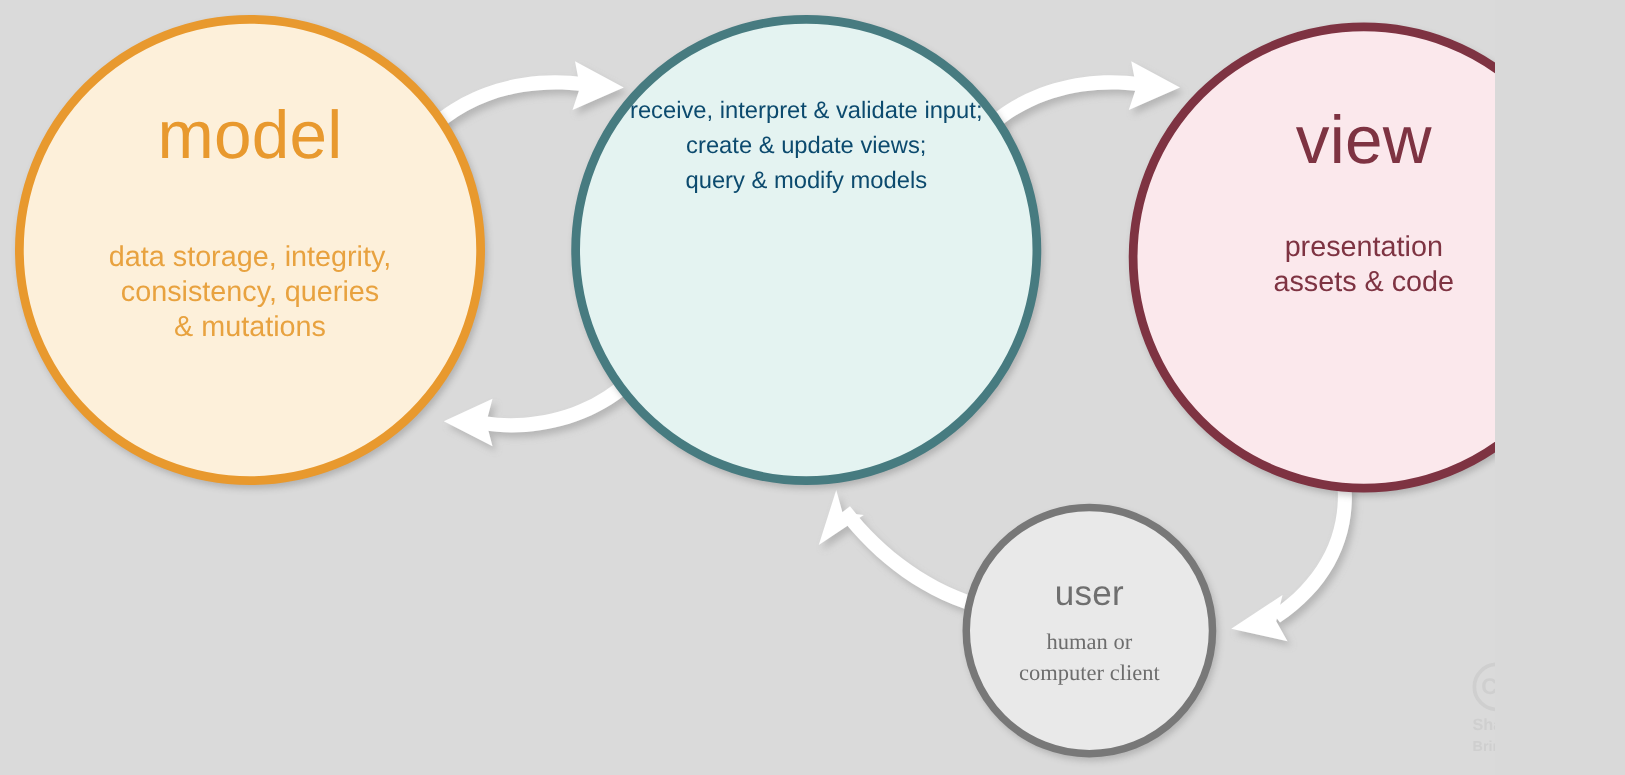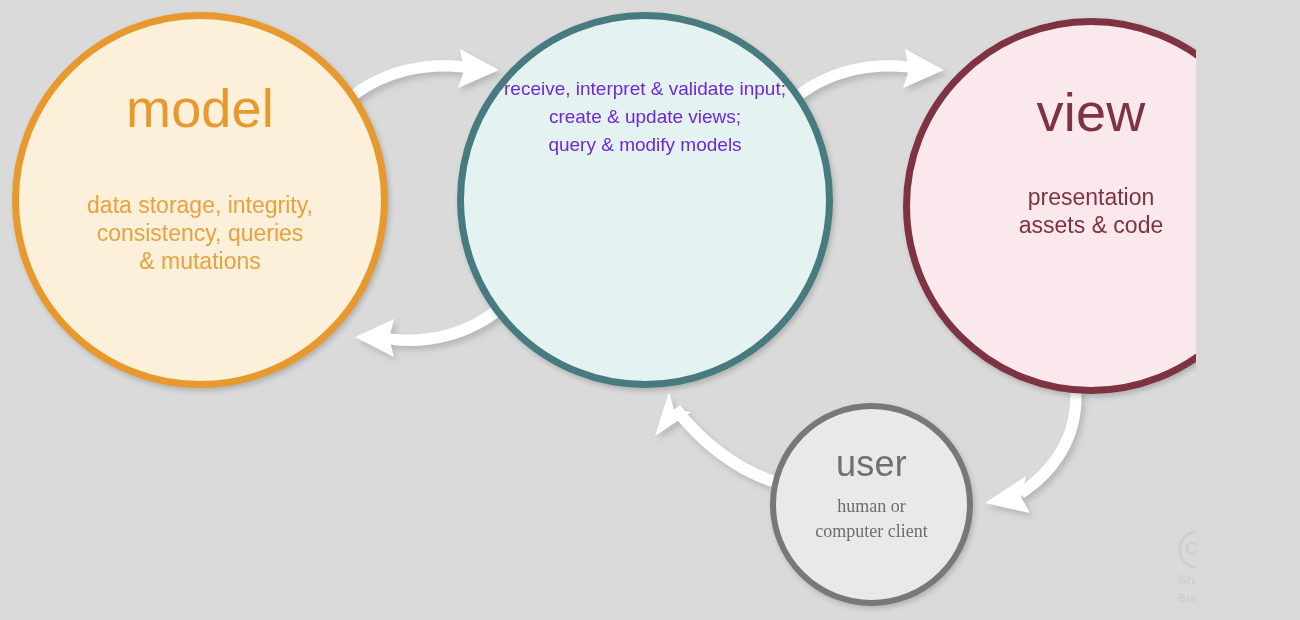--- a/index.html
+++ b/index.html
@@ -76,21 +76,21 @@
     background: #e4f3f1;
     border: 7px solid #477b80;
     box-shadow: 2px 3px 5px rgba(90,90,90,0.30);
   }
   #node-controller .node-title {
     color: #3f737a;
     font-size: 54px;
     margin-top: 62px;
   }
   #node-controller .node-body {
-    color: #6d28d9;
+    color: #0c4a6e;
     font-size: 19px;
     line-height: 28px;
     margin-top: 56px;
   }
 
   
   #node-view {
     left: 903px;
     top: 18px;
     width: 376px;
@@ -117,22 +117,22 @@
     left: 770px;
     top: 403px;
     width: 203px;
     height: 203px;
     background: #e9e9e9;
     border: 6px solid #787878;
     box-shadow: 2px 3px 5px rgba(90,90,90,0.28);
   }
   #node-user .node-title {
     color: #6f6f6f;
-    font-size: 36px;
-    margin-top: 37px;
+    font-size: 28px;
+    margin-top: 52px;
   }
   #node-user .node-body {
     color: #6d6d6d;
     font-size: 18px;
     line-height: 25px;
     margin-top: 12px;
     font-family: Liberation Serif, serif;
   }
 
   

